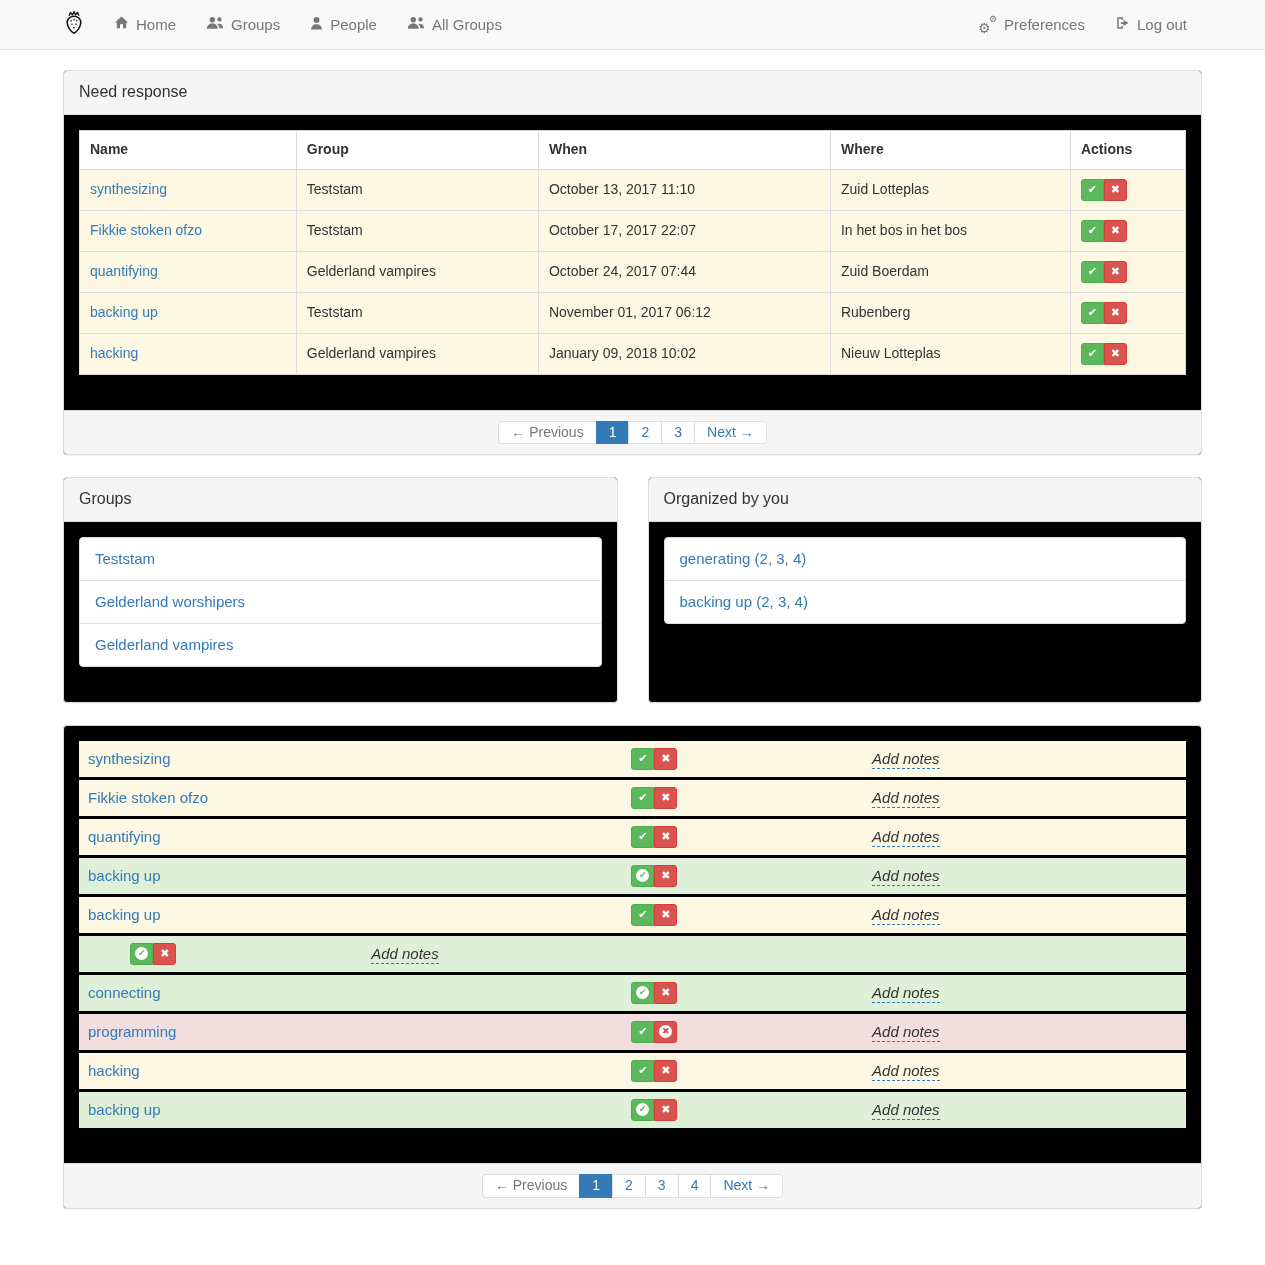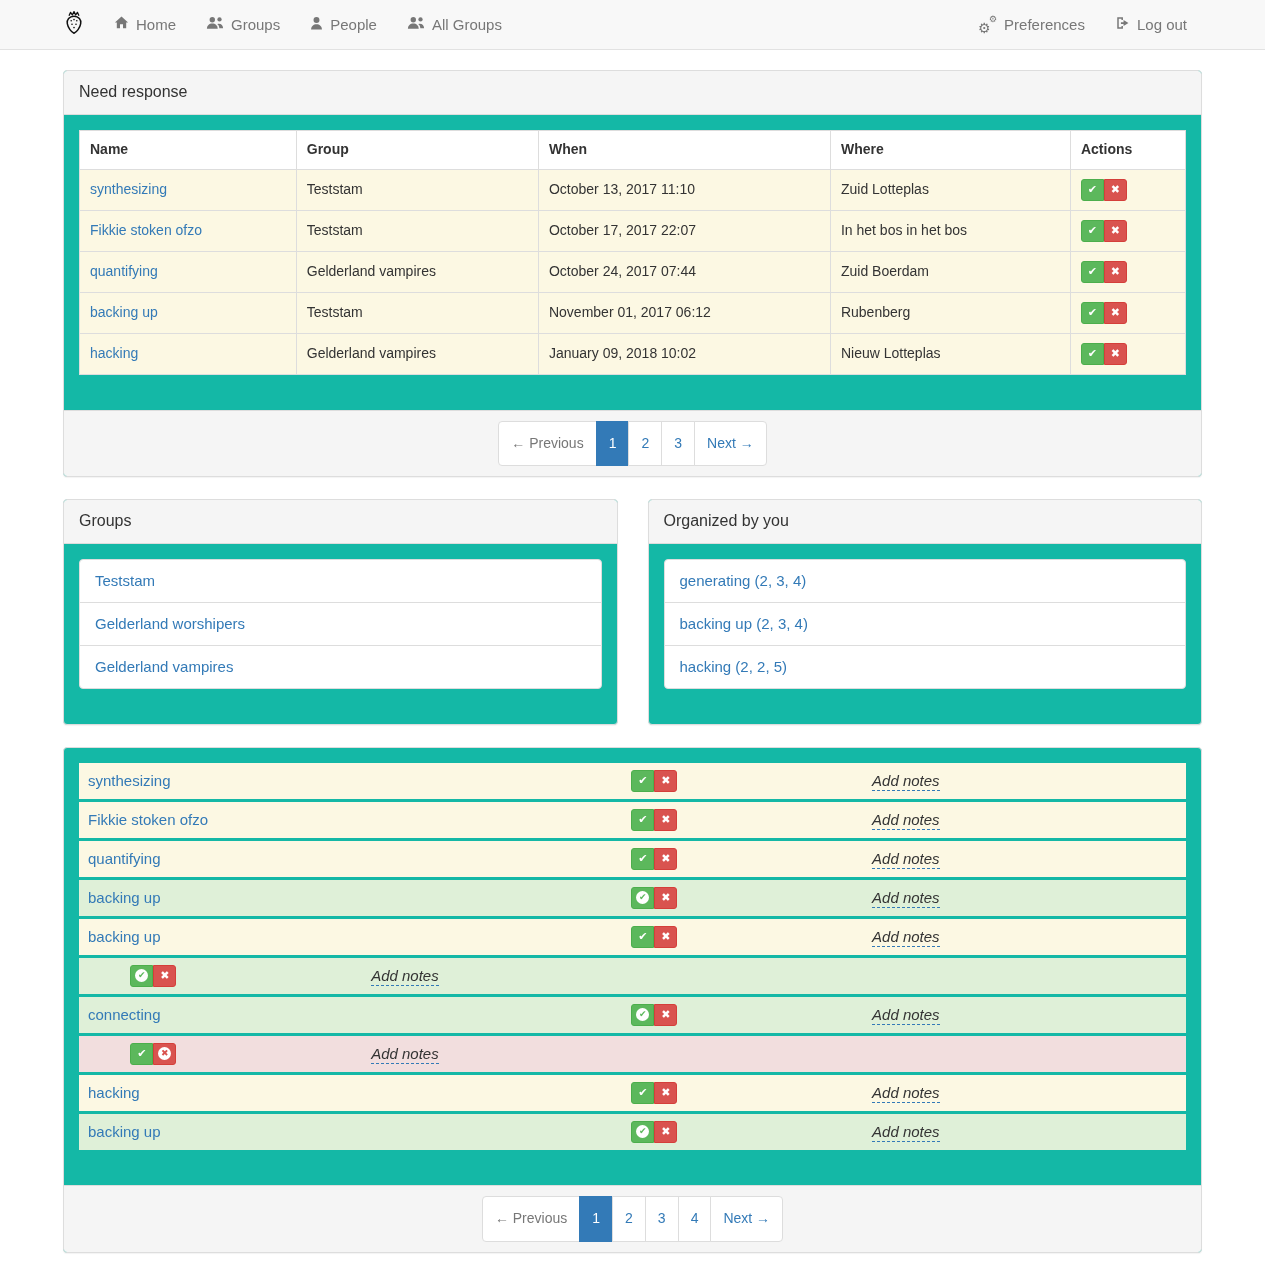--- a/index.html
+++ b/index.html
@@ -20,21 +20,21 @@
   .nav-item svg { fill:currentColor; }
   .nav-spacer { flex:1; }
   .gears { position:relative; display:inline-block; width:19px; height:17px;
            font-family:"DejaVu Sans",sans-serif; color:#777; }
   .gear-big { position:absolute; left:0; bottom:-1px; font-size:14px; line-height:14px; }
   .gear-small { position:absolute; right:0; top:-2px; font-size:9px; line-height:9px; }
 
   
   .container { width:1139px; margin:0 auto; padding-top:20px; }
 
-  .panel { background:#14b8a6; border:1px solid #ddd; border-radius:4px;
+  .panel { background:#000000; border:1px solid #ddd; border-radius:4px;
            box-shadow:0 1px 1px rgba(0,0,0,.05); margin-bottom:22px; }
   .panel-heading { padding:10px 15px; background:#f5f5f5; border-bottom:1px solid #ddd;
                    border-radius:3px 3px 0 0; font-size:16px; color:#333; }
   .panel-body { padding:15px; }
   .panel-footer { padding:10px 15px; background:#f5f5f5; border-top:1px solid #ddd;
                   border-radius:0 0 3px 3px; text-align:center; }
 
   .two-col { display:flex; gap:30px; }
   .two-col .panel { flex:1; }
 
@@ -56,21 +56,21 @@
            font-family:"DejaVu Sans",sans-serif; }
   .circ { width:13px; height:13px; border-radius:50%; background:#fff; display:none;
           align-items:center; justify-content:center; font-size:9px; line-height:1;
           font-weight:bold; font-family:"DejaVu Sans",sans-serif; }
   .btn-yes .circ { color:#5cb85c; }
   .btn-no  .circ { color:#d9534f; }
   .btn[data-variant="circle"] .circ  { display:inline-flex; }
 
   
   ul.pagination { display:inline-flex; list-style:none; margin:0; padding:0; }
-  .pagination li a { display:block; padding:12px 12px; border:1px solid #ddd;
+  .pagination li a { display:block; padding:1px 12px; border:1px solid #ddd;
                      background:#fff; color:#337ab7; margin-left:-1px; font-size:14px; }
   .pagination li:first-child a { border-radius:4px 0 0 4px; margin-left:0; }
   .pagination li:last-child a  { border-radius:0 4px 4px 0; }
   .pagination li.active a { background:#337ab7; border-color:#337ab7; color:#fff; }
   .pagination li.disabled a { color:#777; cursor:default; }
 
   
   ul.list-group { list-style:none; margin:0 0 20px; padding:0; }
   .list-group li { border:1px solid #ddd; padding:10px 15px; margin-top:-1px; background:#fff; }
   .list-group li:first-child { border-radius:4px 4px 0 0; margin-top:0; }
@@ -304,21 +304,20 @@
         </ul>
       </div>
     </div>
 
     <div class="panel">
       <div class="panel-heading">Organized by you</div>
       <div class="panel-body">
         <ul class="list-group">
           <li><a href="#">generating (2, 3, 4)</a></li>
           <li><a href="#">backing up (2, 3, 4)</a></li>
-          <li><a href="#">hacking (2, 2, 5)</a></li>
         </ul>
       </div>
     </div>
   </div>
 
   <div class="panel">
     <div class="panel-body">
       <div class="activities-list">
 
         <div class="act-row" data-state="warning">
@@ -419,20 +418,21 @@
                 </button>
             <button class="btn btn-no" data-variant="plain">
                   <span class="glyph">✖</span>
                 </button>
           </span>
             </div>
           <div class="act-notes"><a href="#" class="add-notes">Add notes</a></div>
         </div>
 
         <div class="act-row" data-state="danger">
+          <div class="act-name"><a href="#">programming</a></div>
           <div class="act-btns">
               <span class="btn-group">
             <button class="btn btn-yes" data-variant="plain">
                   <span class="glyph">✔</span>
                 </button>
             <button class="btn btn-no" data-variant="circle">
                   <span class="circ">✖</span>
                 </button>
           </span>
             </div>

